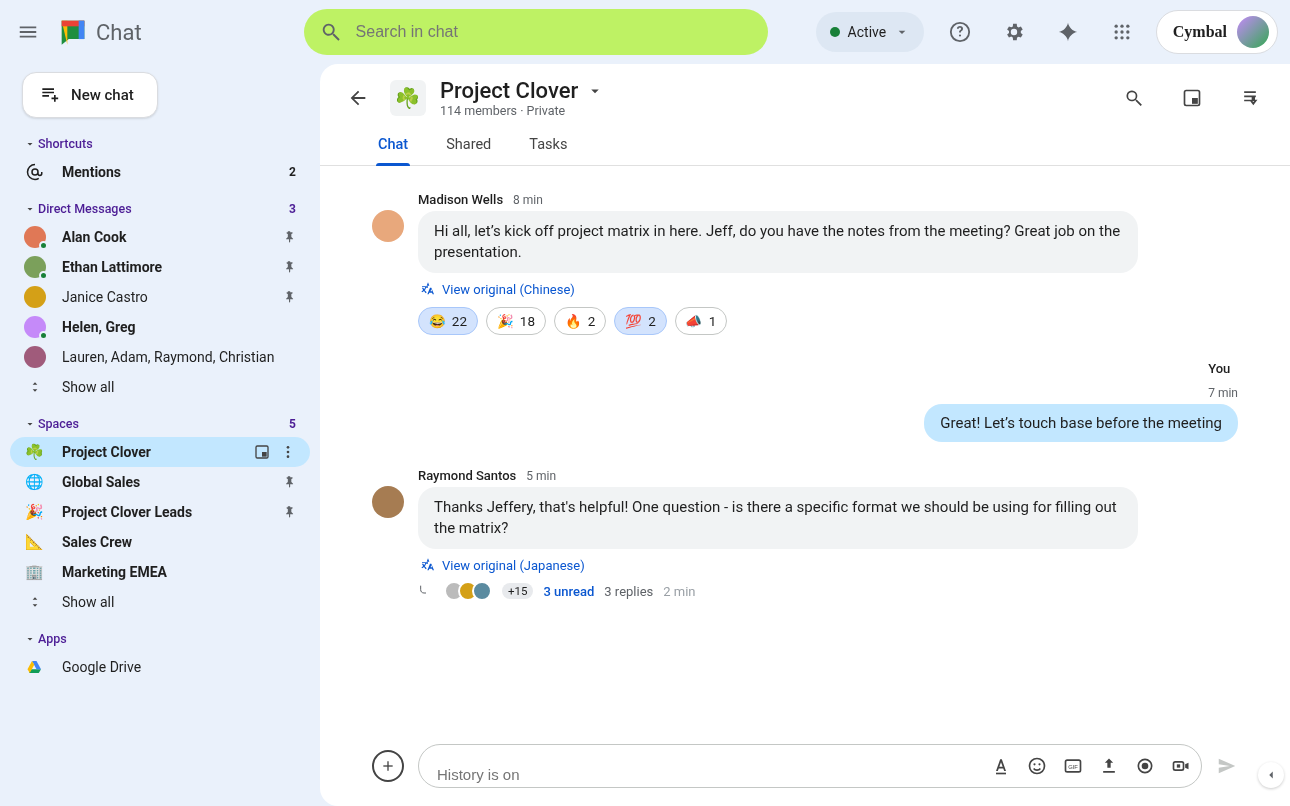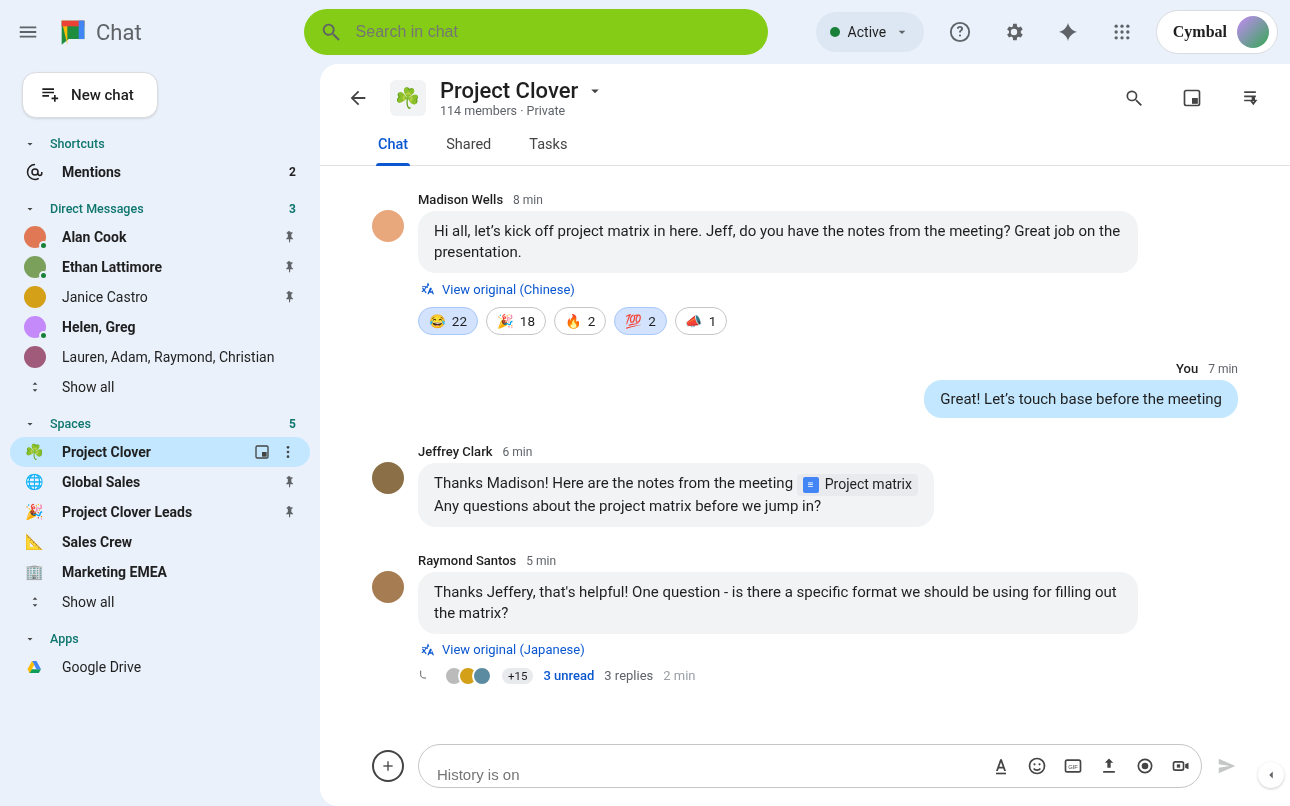--- a/index.html
+++ b/index.html
@@ -6,35 +6,35 @@
   html,body { height:100%; font-family: "Google Sans", Roboto, Arial, sans-serif; font-size:14px; color:#1f1f1f; background:#eaf1fb;}
   body { display:flex; flex-direction:column; width:1290px; height:806px; overflow:hidden; }
 
   
   .topbar { height:64px; display:flex; align-items:center; padding:0 12px 0 8px; gap:8px; }
   .hamburger { width:48px;height:48px;border-radius:50%;display:flex;align-items:center;justify-content:center;cursor:pointer;}
   .logo { display:flex; align-items:center; gap:6px; margin-right:18px;}
   .logo-mark { width:34px; height:34px; position:relative;}
   .logo-mark svg{width:100%;height:100%;}
   .app-title{font-size:22px;color:#5f6368;}
-  .search { flex:0 0 464px; margin-left:136px; height:46px; background:#84cc16; border-radius:24px; display:flex; align-items:center; padding:0 16px; gap:14px; color:#5f6368;}
+  .search { flex:0 0 464px; margin-left:136px; height:46px; background:#bef264; border-radius:24px; display:flex; align-items:center; padding:0 16px; gap:14px; color:#5f6368;}
   .search input{border:none;background:transparent;outline:none;font-size:16px;color:#5f6368; flex:1;}
   .status-chip{margin-left:40px; height:40px; background:#dde7f3; border-radius:20px; display:flex;align-items:center; gap:8px; padding:0 14px; cursor:pointer;}
   .dot{width:10px;height:10px;border-radius:50%;background:#188038;}
   .topbar-right{margin-left:auto;display:flex;align-items:center;gap:14px;}
   .icon-btn{width:40px;height:40px;border-radius:50%;display:flex;align-items:center;justify-content:center;color:#5f6368;cursor:pointer;}
   .brand-capsule{border:1px solid #dadce0;border-radius:24px;height:44px;display:flex;align-items:center;padding:0 8px 0 16px;gap:10px;background:#fff;}
   .brand-capsule .avatar{width:32px;height:32px;border-radius:50%;background:linear-gradient(135deg,#c58af9,#34a853);}
 
   
   .body { flex:1; display:flex; min-height:0;}
   
   .sidebar{width:320px;flex-shrink:0;display:flex;flex-direction:column;padding:8px 10px 0 10px;overflow:hidden;}
   .new-chat{margin:0 0 12px 12px;width:136px;height:46px;border-radius:14px;background:#fff;border:1px solid #dadce0;box-shadow:0 1px 2px rgba(60,64,67,.15);display:flex;align-items:center;gap:12px;padding:0 16px;cursor:pointer;font-size:15px;font-weight:500;}
-  .section-header{display:flex;align-items:center;gap:14px;padding:6px 14px;font-size:12.5px;font-weight:500;color:#0f766e;cursor:pointer;}
+  .section-header{display:flex;align-items:center;gap:2px;padding:6px 14px;font-size:12.5px;font-weight:500;color:#4c1d95;cursor:pointer;}
   .section-header .count{margin-left:auto;font-size:12px;font-weight:700;}
   .nav-row{display:flex;align-items:center;gap:16px;height:30px;padding:0 14px;border-radius:18px;cursor:pointer;font-size:14px;}
   .nav-row .trail{margin-left:auto;font-size:12px;font-weight:700;color:#1f1f1f;}
   .nav-row .pin{margin-left:auto;color:#5f6368;}
   .nav-row.bold{font-weight:700;}
   .nav-row.sel{background:#c2e7ff;font-weight:700;}
   .nav-row.sel .trail-icons{margin-left:auto;display:flex;gap:10px;color:#444;}
   .dm-avatar{width:22px;height:22px;border-radius:50%;flex-shrink:0;background:#ccc;position:relative;}
   .dm-presence{position:absolute;right:-2px;bottom:-2px;width:9px;height:9px;border-radius:50%;background:#188038;border:2px solid #eaf1fb;}
   .space-emoji{width:22px;text-align:center;font-size:15px;}
@@ -62,21 +62,21 @@
   .msg-body{flex:1;min-width:0;}
   .msg-head{display:flex;align-items:baseline;gap:10px;margin-bottom:4px;}
   .msg-author{font-size:13px;font-weight:500;}
   .msg-time{font-size:12px;color:#5f6368;}
   .bubble{background:#f1f3f4;border-radius:18px;padding:10px 16px;font-size:15px;line-height:1.4;display:inline-block;max-width:720px;}
   .translate-link{display:flex;align-items:center;gap:6px;font-size:13px;color:#0b57d0;margin:8px 0 0 2px;cursor:pointer;}
   .reactions{display:flex;gap:8px;margin-top:10px;}
   .react-chip{height:28px;border:1px solid #c4c7c5;border-radius:14px;display:flex;align-items:center;gap:6px;padding:0 10px;font-size:13.5px;background:#fff;cursor:pointer;}
   .react-chip.sel{background:#d3e3fd;border-color:#a8c7fa;}
   .msg-right{display:flex;flex-direction:column;align-items:flex-end;margin-bottom:26px;}
-  .msg-right .msg-head{}
+  .msg-right .msg-head{flex-direction:column;}
   .bubble-self{background:#c2e7ff;border-radius:18px;padding:10px 16px;font-size:15px;}
   .doc-chip{display:inline-flex;align-items:center;gap:6px;background:#e8eaed;border-radius:4px;padding:1px 6px;font-size:14px;}
   .doc-chip .doc-ico{width:16px;height:16px;background:#4285f4;border-radius:2px;display:inline-flex;align-items:center;justify-content:center;color:#fff;font-size:10px;}
   .thread-row{display:flex;align-items:center;gap:10px;margin-top:8px;font-size:13px;}
   .thread-faces{display:flex;}
   .thread-faces .f{width:20px;height:20px;border-radius:50%;background:#bbb;border:2px solid #fff;margin-left:-6px;}
   .thread-faces .f:first-child{margin-left:0;}
   .thread-pill{background:#e8eaed;border-radius:10px;padding:1px 6px;font-size:11.5px;}
   .thread-unread{color:#0b57d0;font-weight:500;}
 
@@ -408,27 +408,20 @@
             </div></div>
         </div>
         <div class="msg-right">
           <div class="msg-head">
             <span class="msg-author">You</span>
             <span class="msg-time">7 min</span>
           </div>
           <div class="bubble-self">Great! Let’s touch base before the meeting</div>
         </div>
         <div class="msg-block">
-          <div class="msg-avatar" style="background:#8b6f47"></div>
-          <div class="msg-body"><div class="msg-head">
-              <span class="msg-author">Jeffrey Clark</span>
-              <span class="msg-time">6 min</span>
-            </div><div class="bubble">Thanks Madison!   Here are the notes from the meeting  <span class="doc-chip"><span class="doc-ico">≡</span>Project matrix</span><br>Any questions about the project matrix before we jump in?</div></div>
-        </div>
-        <div class="msg-block">
           <div class="msg-avatar" style="background:#a67c52"></div>
           <div class="msg-body"><div class="msg-head">
               <span class="msg-author">Raymond Santos</span>
               <span class="msg-time">5 min</span>
             </div><div class="bubble">Thanks Jeffery, that's helpful!   One question -  is there a specific format we should be using for filling out the matrix?</div><div class="translate-link"><svg width="16" height="16" viewBox="0 0 24 24">
                 <path fill="#0b57d0" d="M12 2l-2 5h4zM3 8h9v2H9c-.3 1.5-1 3-2 4l3 3-1.4 1.4L6 15c-1 1-2 1.5-3 2l-.7-1.8c1-.4 1.8-1 2.5-1.7C4 12.5 3.4 11.3 3 10h2c.3.8.7 1.5 1.3 2.2.7-1 1.2-2 1.5-3.2H3zm12 2h2l4 10h-2l-1-2.5h-4L13 20h-2zm.8 5.5h2.4L17 12z"></path>
               </svg>View original (Japanese)</div><div class="thread-row">
               <svg width="16" height="16" viewBox="0 0 24 24">
                 <path fill="none" stroke="#5f6368" stroke-width="1.5" d="M4 4v6c0 3 2 5 5 5h3"></path>
               </svg>

